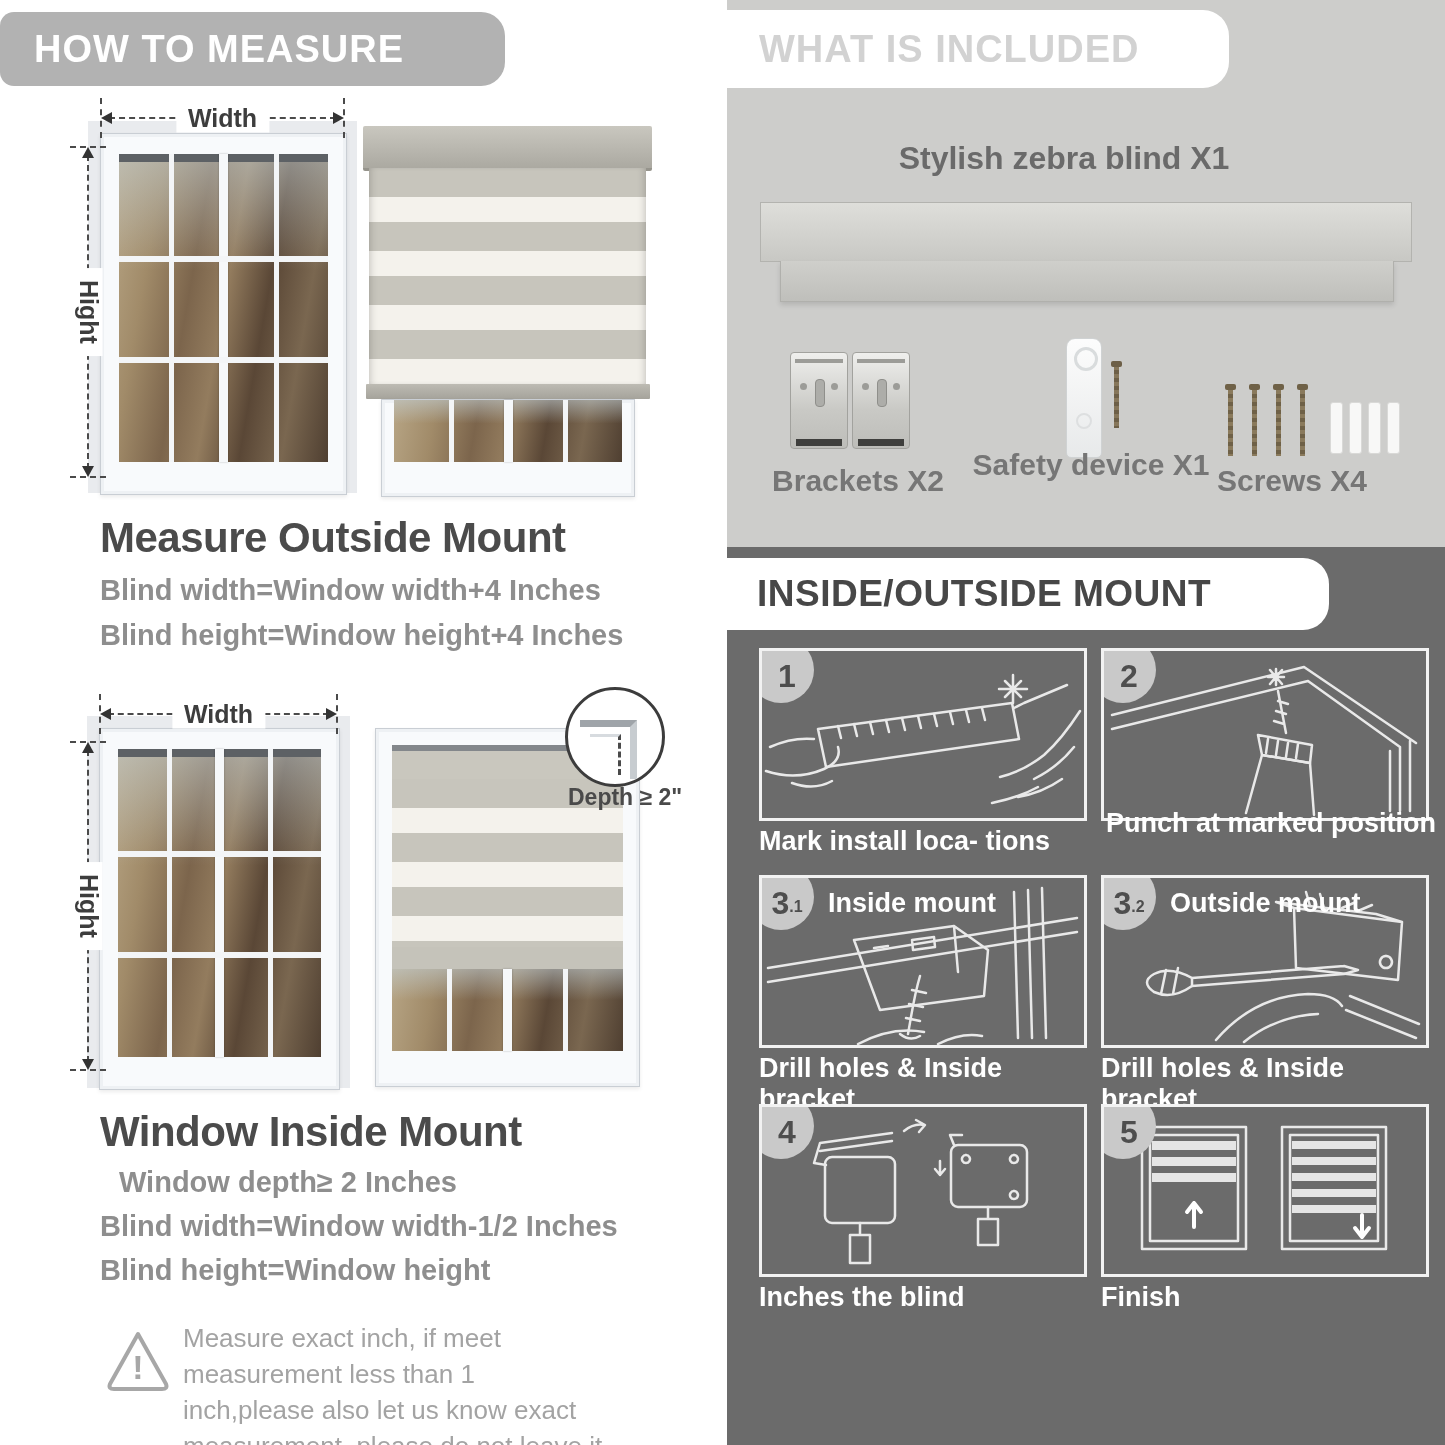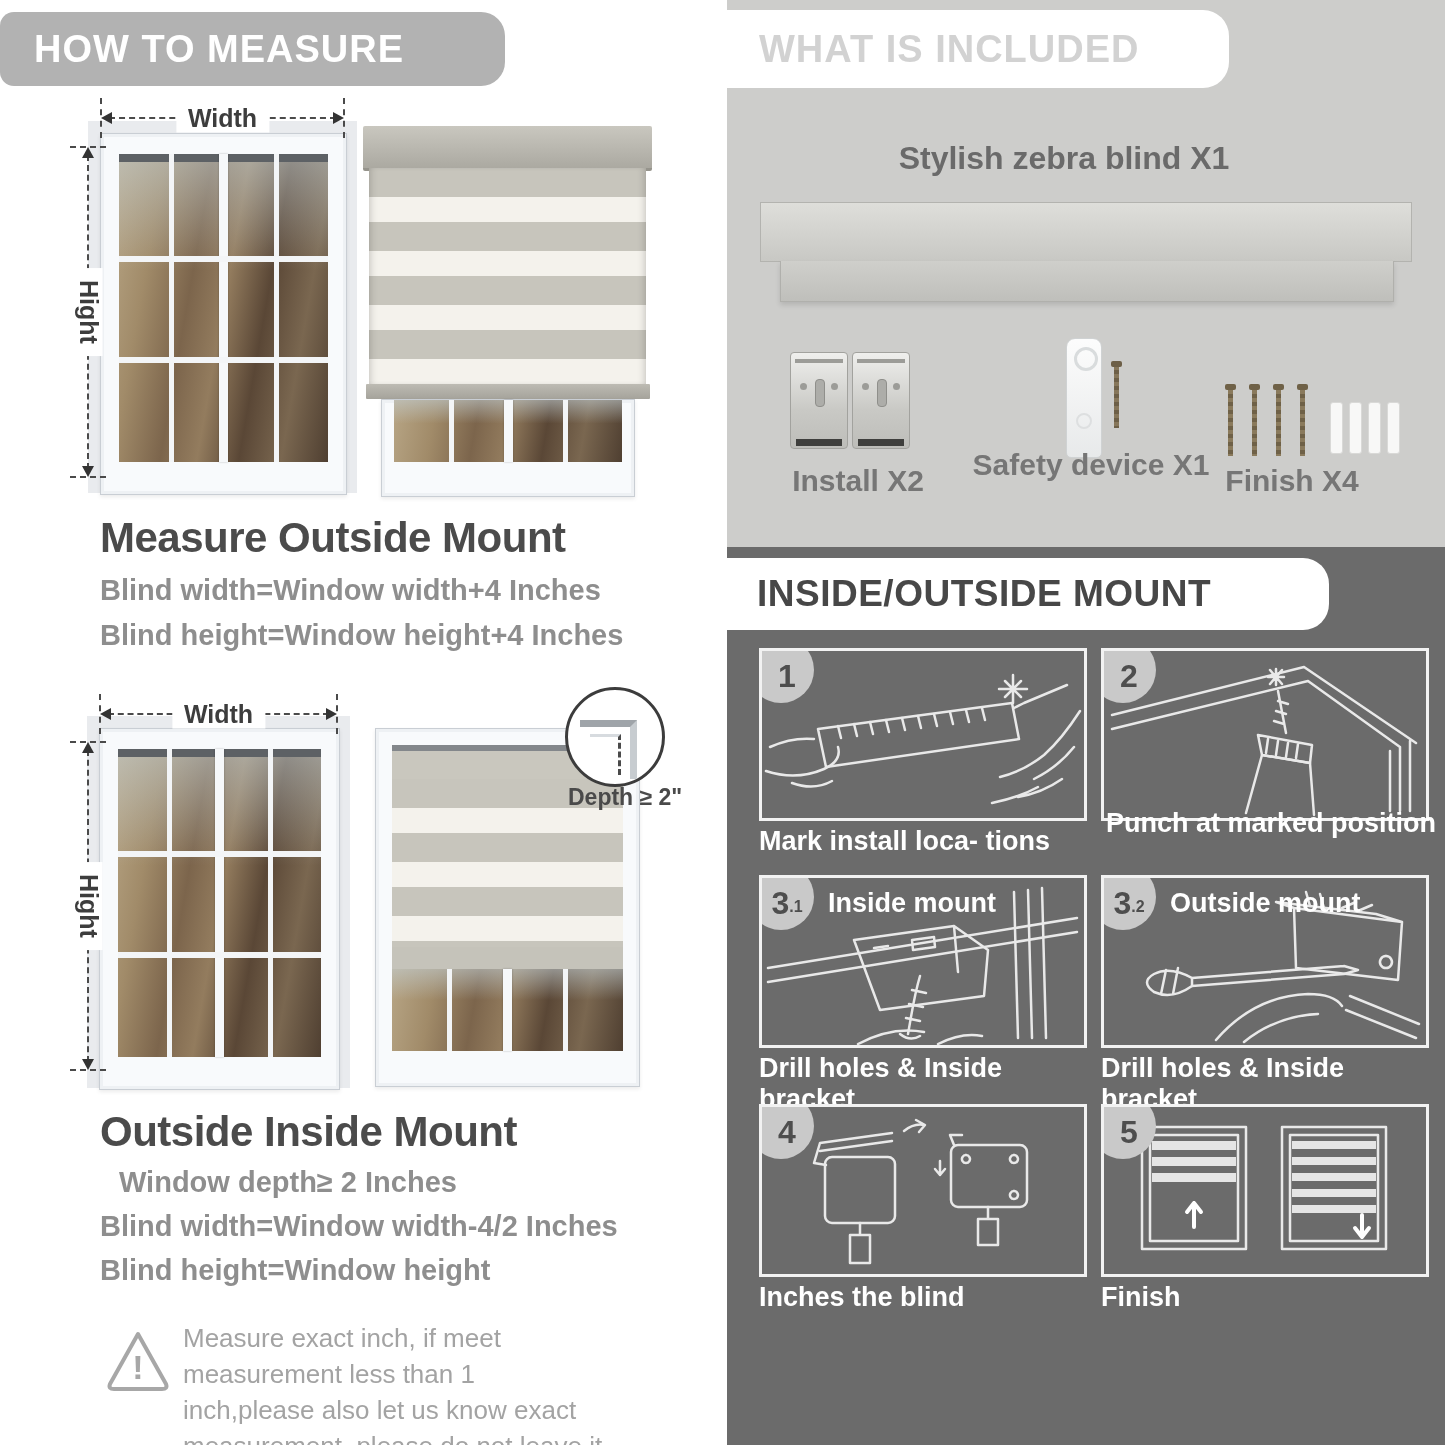--- a/index.html
+++ b/index.html
@@ -203,23 +203,23 @@
     <div class="mv" style="left:74%;"></div>
   </div>
 </div>
 
 <div class="abs depth-circle">
   <div class="c1"></div>
     <div class="c2"></div>
 </div>
 <div class="abs depth-label">Depth ≥ 2"</div>
 
-<div class="abs h1" style="left:100px;top:1108px;">Outside Inside Mount</div>
+<div class="abs h1" style="left:100px;top:1108px;">Window Inside Mount</div>
 <div class="abs formula" style="left:100px;top:1166px;margin-left:19px;">Window depth≥ 2 Inches</div>
-<div class="abs formula" style="left:100px;top:1210px;">Blind width=Window width-4/2 Inches</div>
+<div class="abs formula" style="left:100px;top:1210px;">Blind width=Window width-1/2 Inches</div>
 <div class="abs formula" style="left:100px;top:1254px;">Blind height=Window height</div>
 
 <div class="abs" style="left:103px;top:1326px;width:70px;height:70px;">
   <svg class="warn-svg" width="70" height="70" viewBox="0 0 70 70">
     <path d="M35,8 L63,58 Q65,63 59,63 L11,63 Q5,63 7,58 Z"></path>
   </svg>
   <div class="warn-mark">!</div>
 </div>
 <div class="abs note-text" style="left:183px;top:1320px;">Measure exact inch, if meet measurement less than 1 inch,please also let us know exact measurement, please do not leave it</div>
 
@@ -252,23 +252,23 @@
 <div class="abs mini-screw"></div>
 <div class="abs screw" style="left:1228px;top:390px;"></div>
 <div class="abs screw" style="left:1252px;top:390px;"></div>
 <div class="abs screw" style="left:1276px;top:390px;"></div>
 <div class="abs screw" style="left:1300px;top:390px;"></div>
 <div class="abs anchor" style="left:1330px;top:402px;"></div>
 <div class="abs anchor" style="left:1349px;top:402px;"></div>
 <div class="abs anchor" style="left:1368px;top:402px;"></div>
 <div class="abs anchor" style="left:1387px;top:402px;"></div>
 
-<div class="abs inc-label" style="left:768px;top:464px;width:180px;">Install X2</div>
+<div class="abs inc-label" style="left:768px;top:464px;width:180px;">Brackets X2</div>
 <div class="abs inc-label" style="left:966px;top:448px;width:250px;">Safety device X1</div>
-<div class="abs inc-label" style="left:1192px;top:464px;width:200px;">Finish X4</div>
+<div class="abs inc-label" style="left:1192px;top:464px;width:200px;">Screws X4</div>
 
 <div class="abs panel-dark"></div>
 <div class="abs banner-mount">
   <span>INSIDE/OUTSIDE MOUNT</span>
 </div>
 
 <div class="abs step-panel" style="left:759px;top:648px;">
   <svg class="art" width="322" height="167" viewBox="0 0 322 167">
     <path d="M56,78 L250,52 L257,88 L64,116 Z"></path>
     <path d="M76,75 l3,12 M92,73 l3,12 M108,71 l3,12 M124,69 l3,12 M140,67 l3,12 M156,65 l3,12 M172,63 l3,12 M188,61 l3,12 M204,59 l3,12 M220,57 l3,12"></path>

